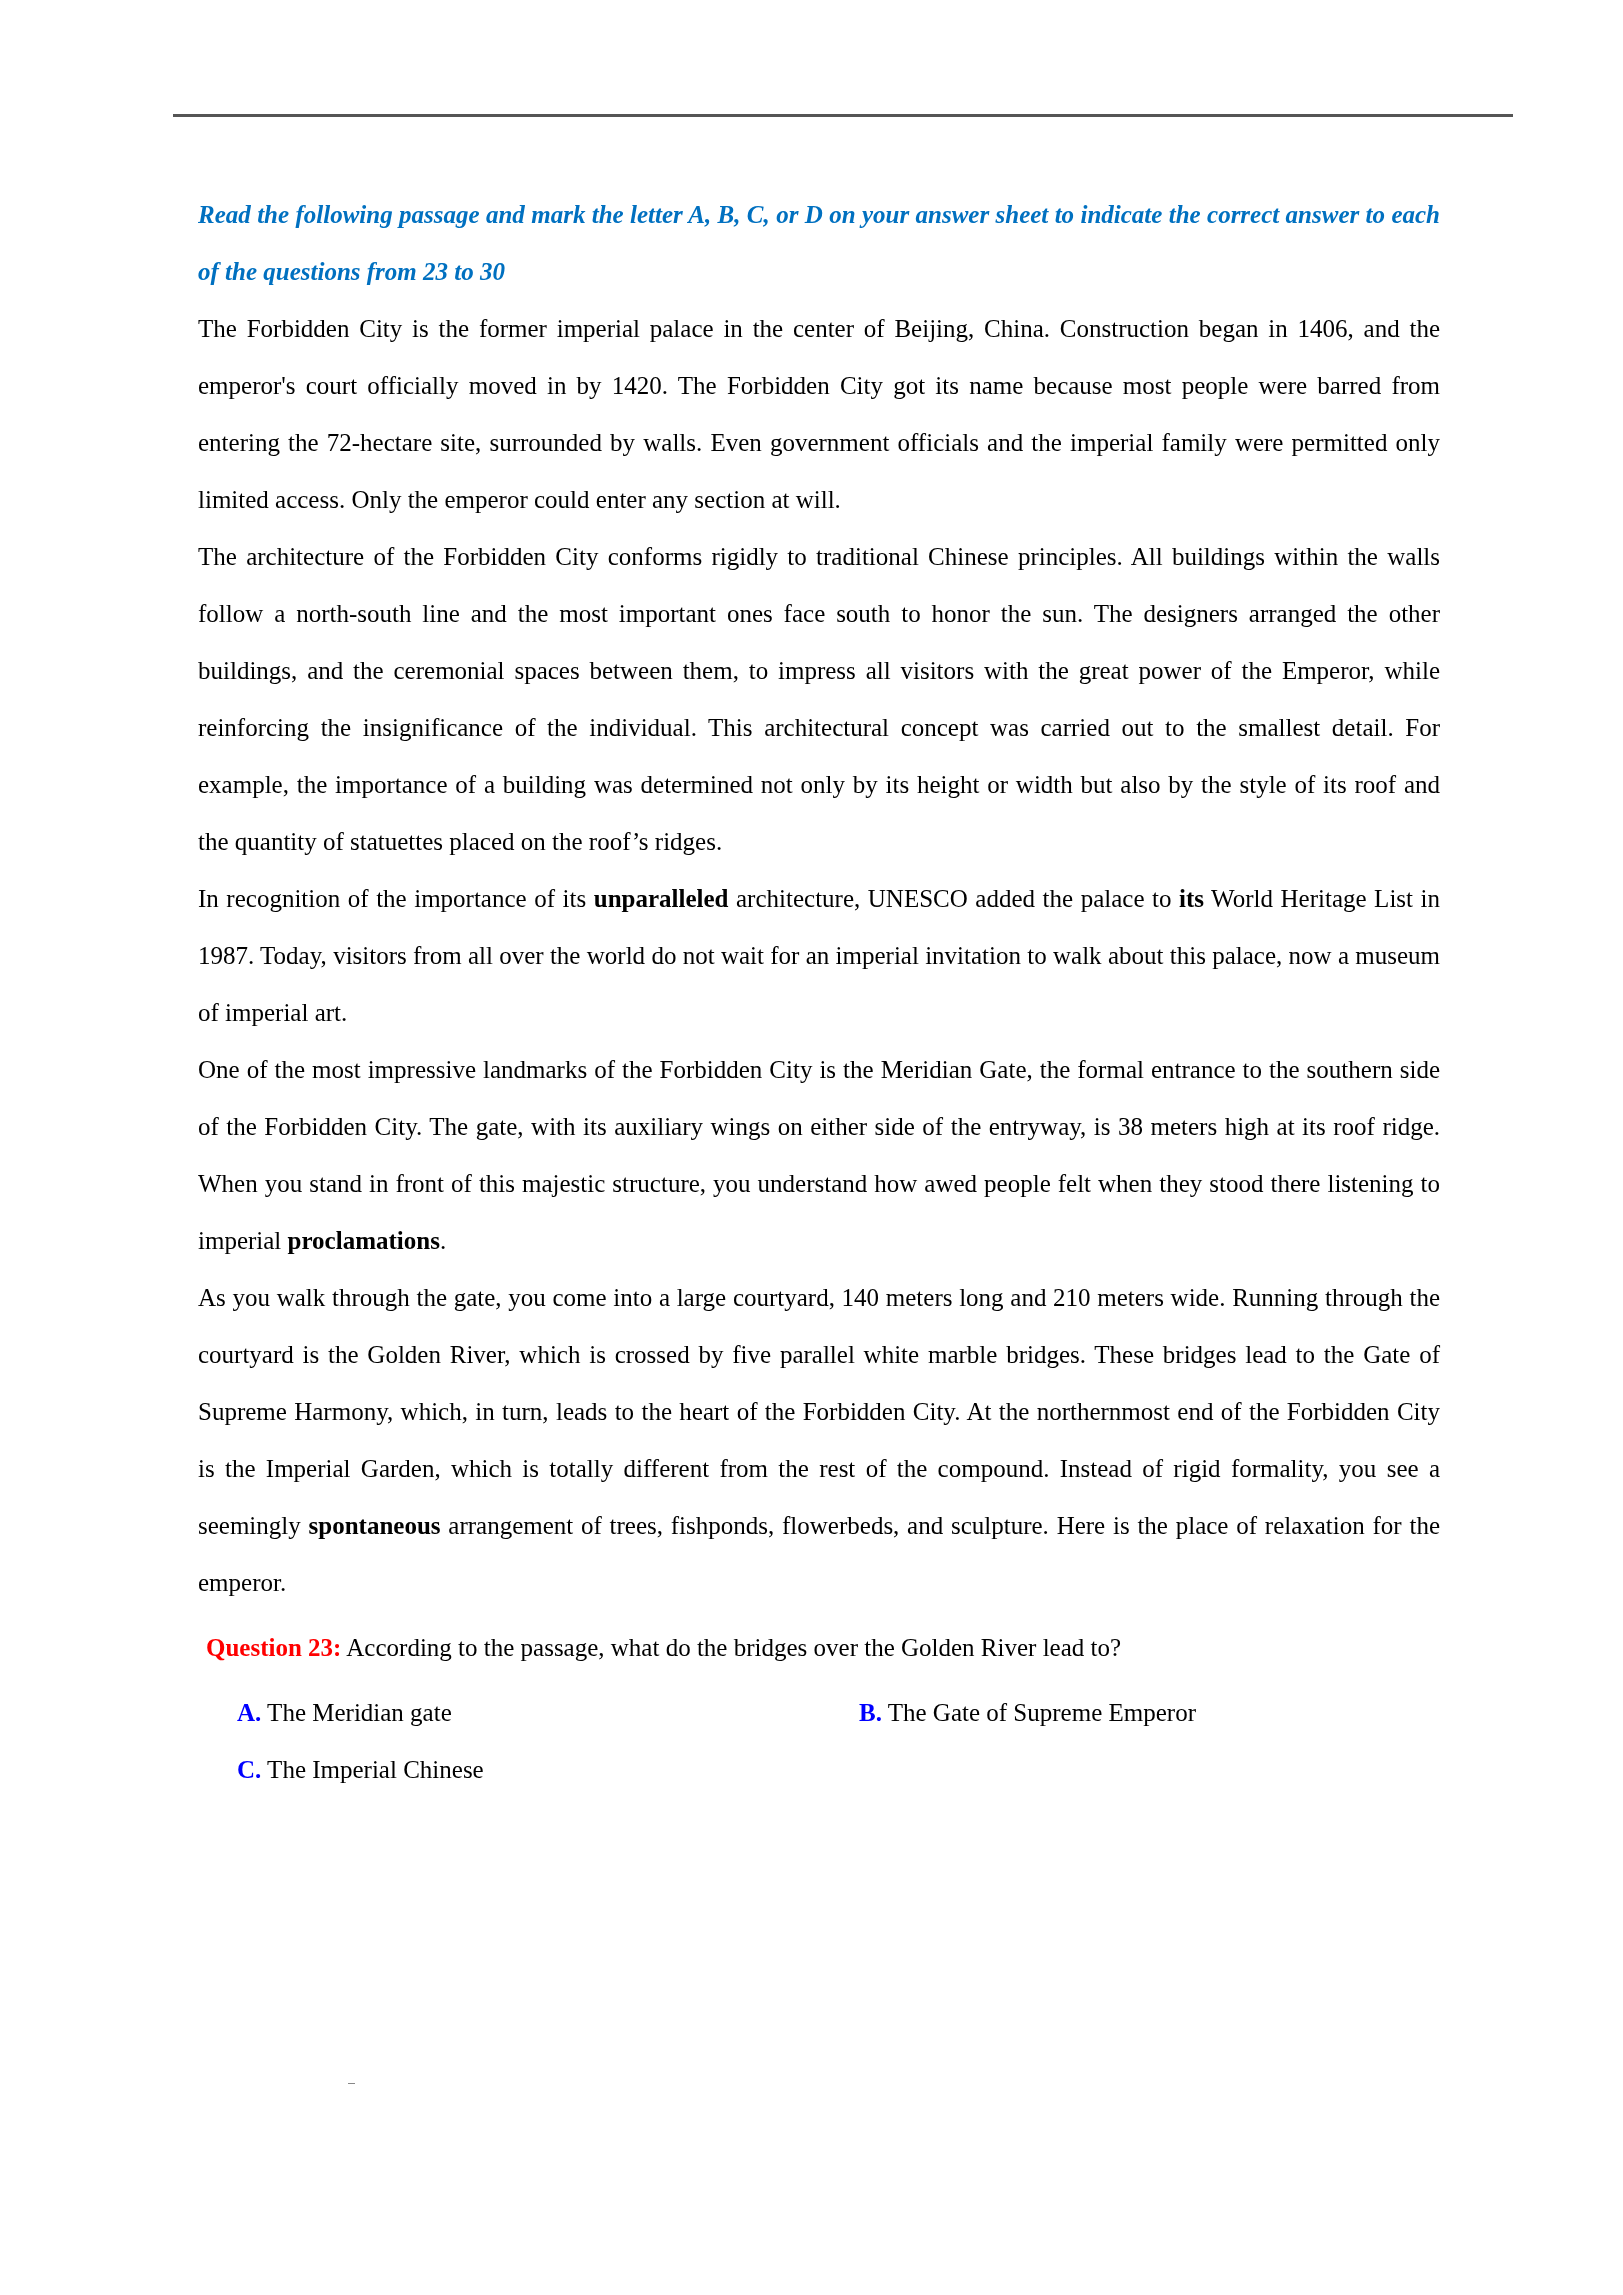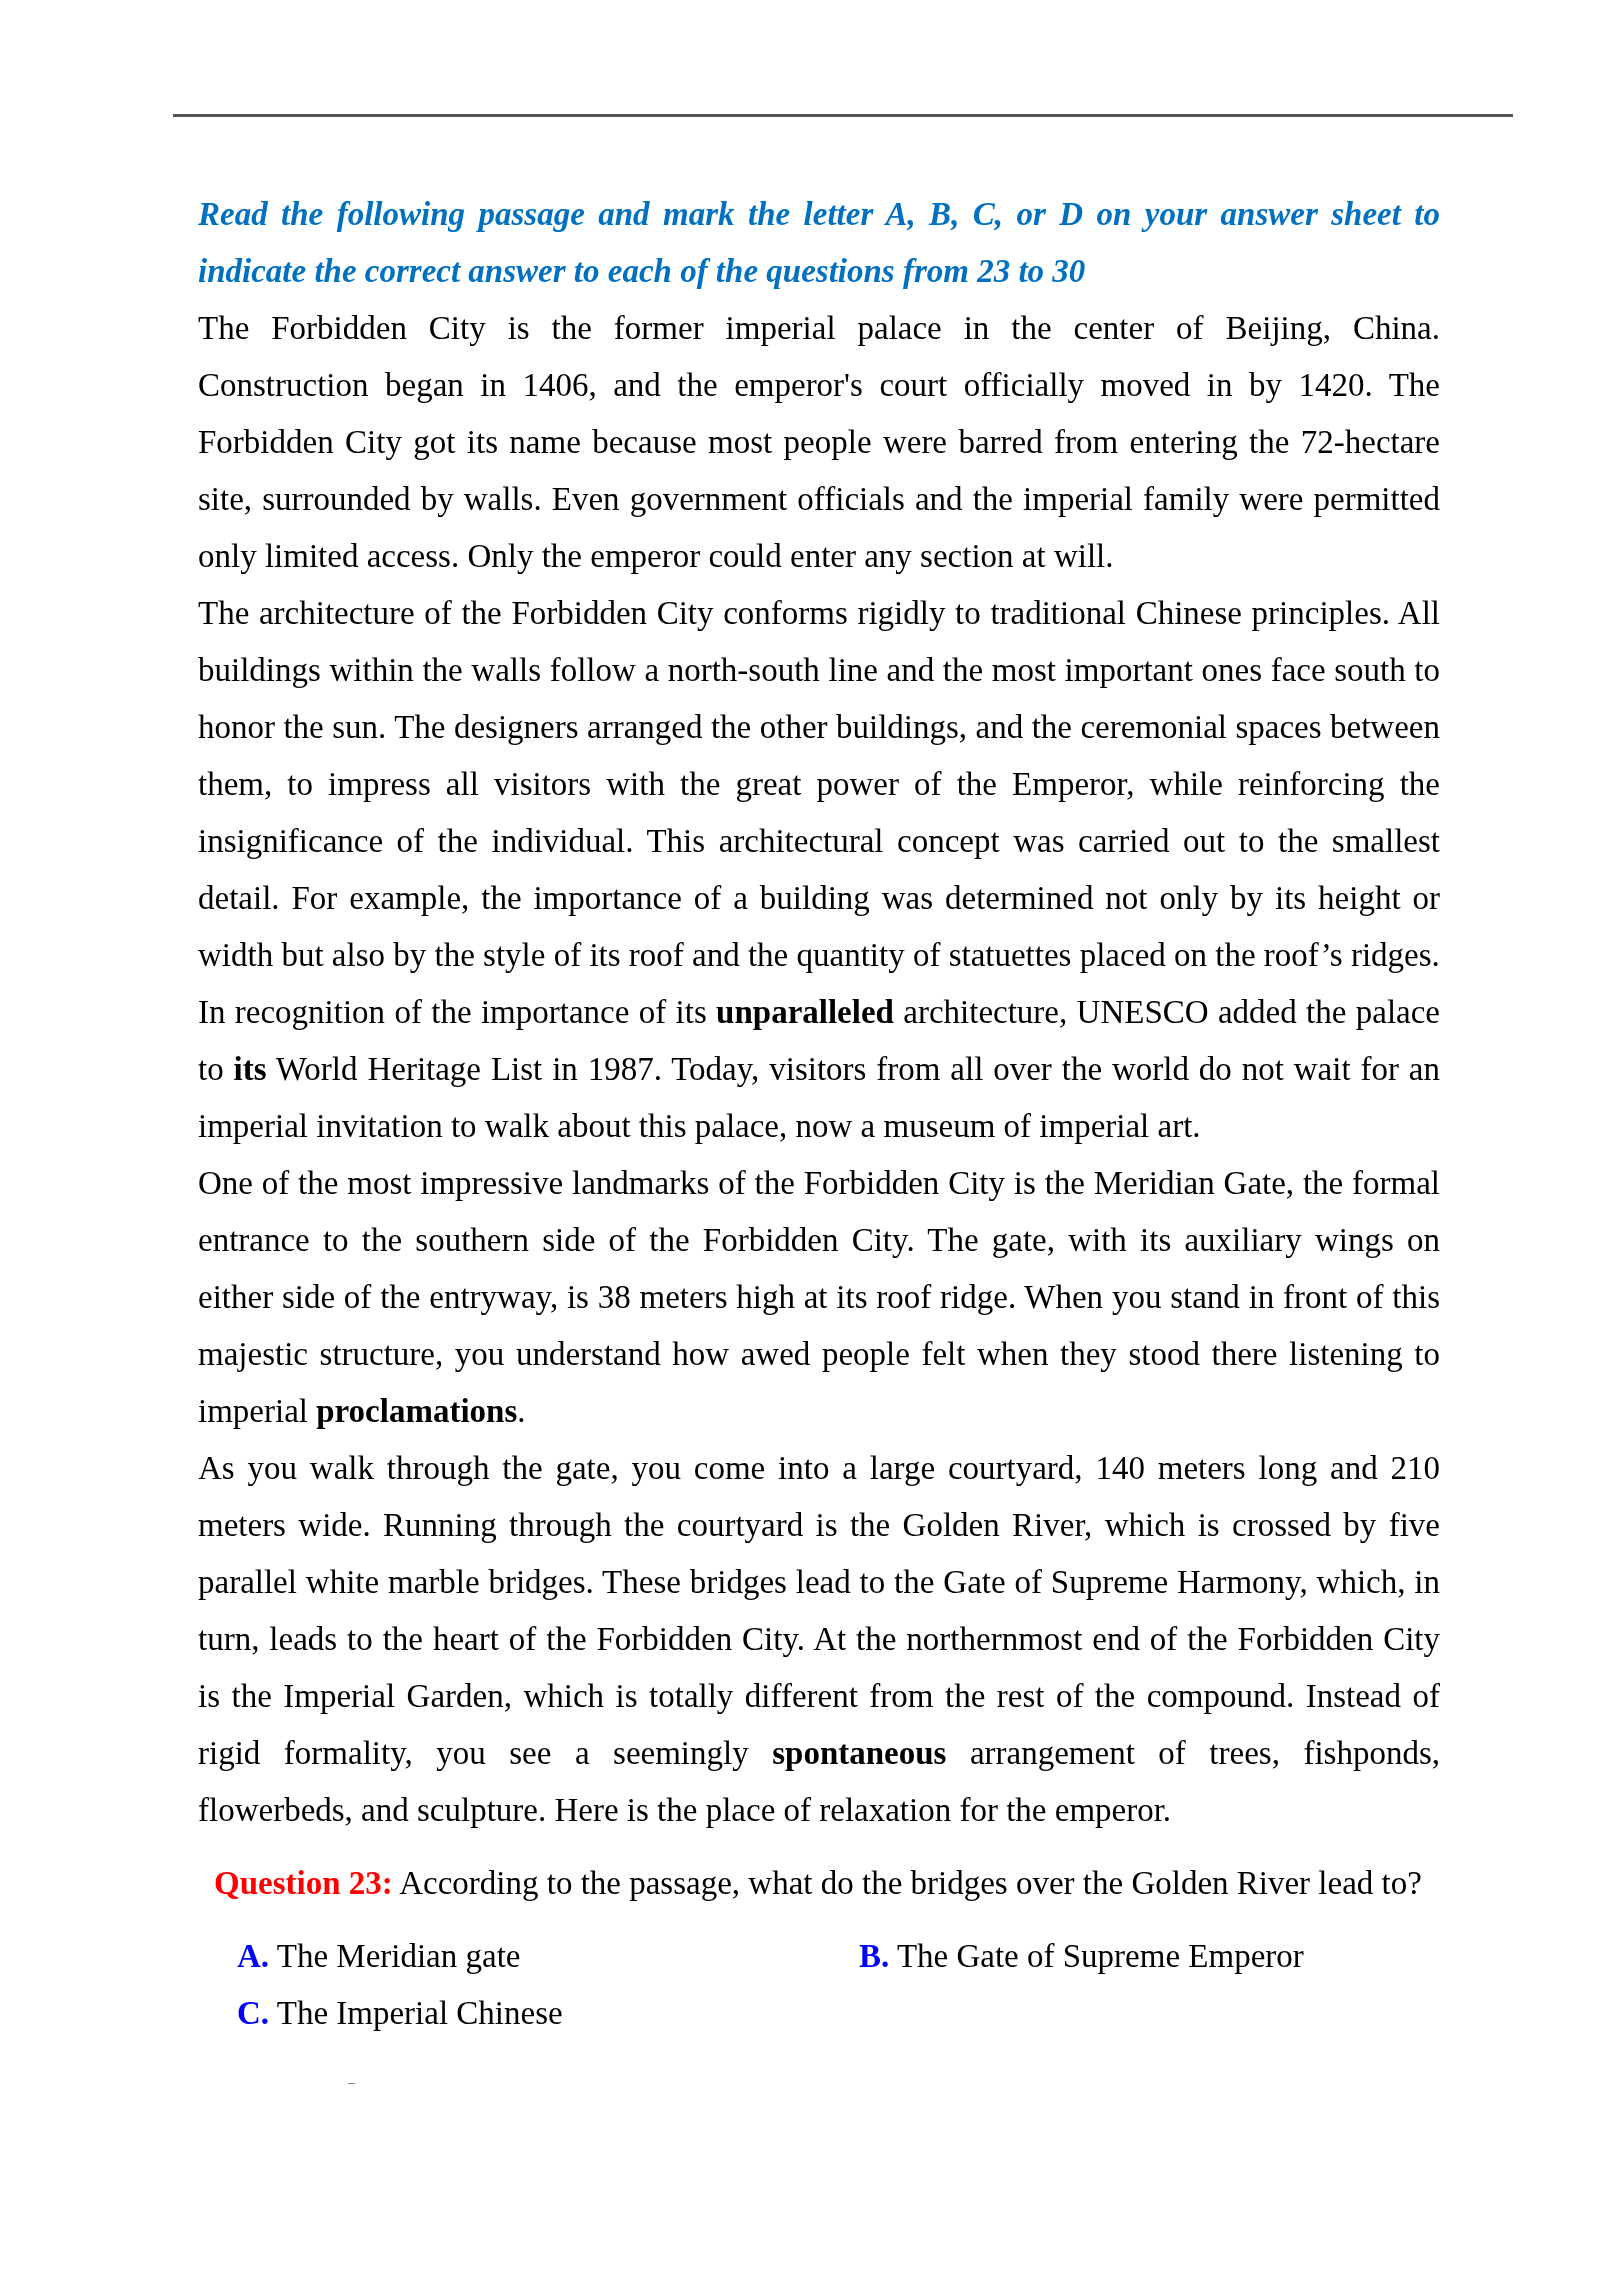--- a/index.html
+++ b/index.html
@@ -1,25 +1,25 @@
 <!DOCTYPE html>
 <html style="font-size:10.5px"><head>
 <meta charset="utf-8">
 <style>
   html, body { margin: 0; padding: 0; background: #ffffff; }
   body { width: 1623px; height: 2295px; position: relative; overflow: hidden; }
   .rule { position: absolute; left: 173px; top: 114px; width: 1340px; height: 2.6px; background: #555555; }
   .content {
     position: absolute; left: 198px; top: 186px; width: 1242px;
-    font-family: "Liberation Serif", serif; font-size: 33px; line-height: 57px; color: #000000;
+    font-family: "Liberation Serif", serif; font-size: 25px; line-height: 57px; color: #000000;
   }
   .heading { color: #0070C0; font-weight: bold; font-style: italic; text-align: justify; text-align-last: left; }
   .para { text-align: justify; margin: 0; }
   .para b { font-weight: bold; margin-top: 13px; }
-  .question-line { margin: 16px; }
+  .question-line { margin: 8px; }
   .q-label { color: #FF0000; font-weight: bold; }
   .options { display: grid; grid-template-columns: 622px 620px; padding-left: 39px; }
   .opt-letter { color: #0000FF; font-weight: bold; }
   .mark { position: absolute; left: 348px; top: 2083px; width: 7.2px; height: 1.3px; background: #888888; }
 </style>
 </head>
 <body>
 
 <div class="rule"></div>
 

